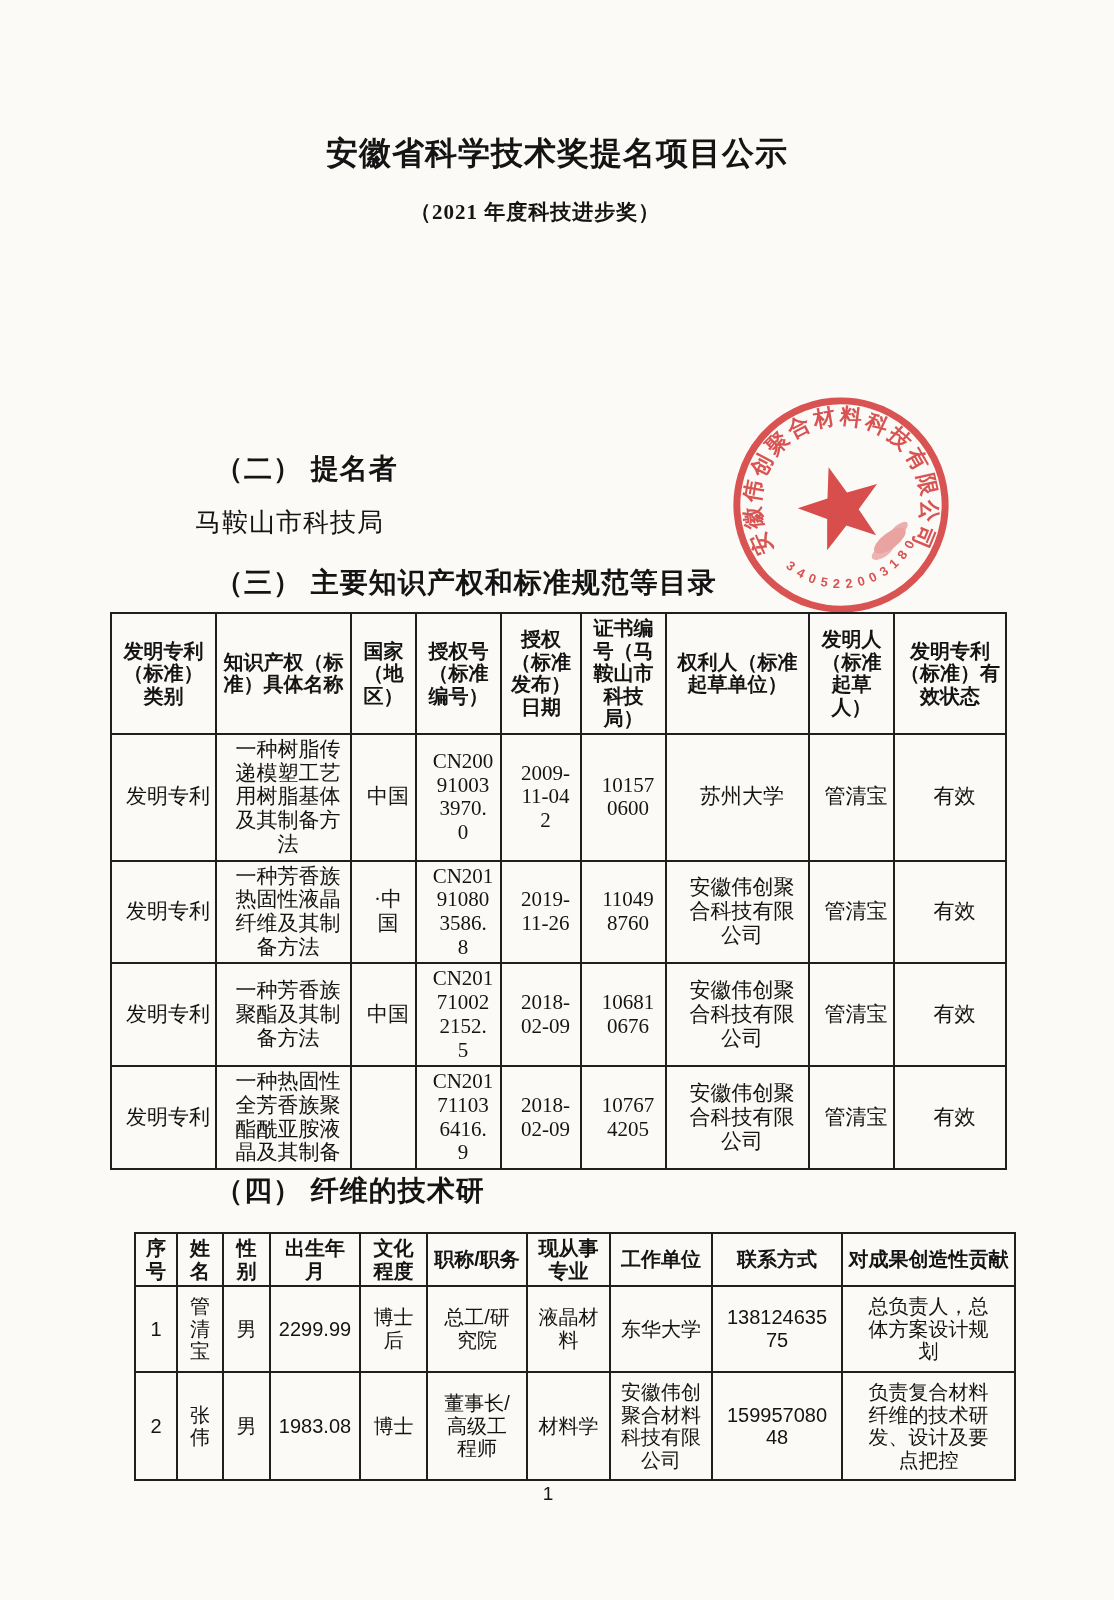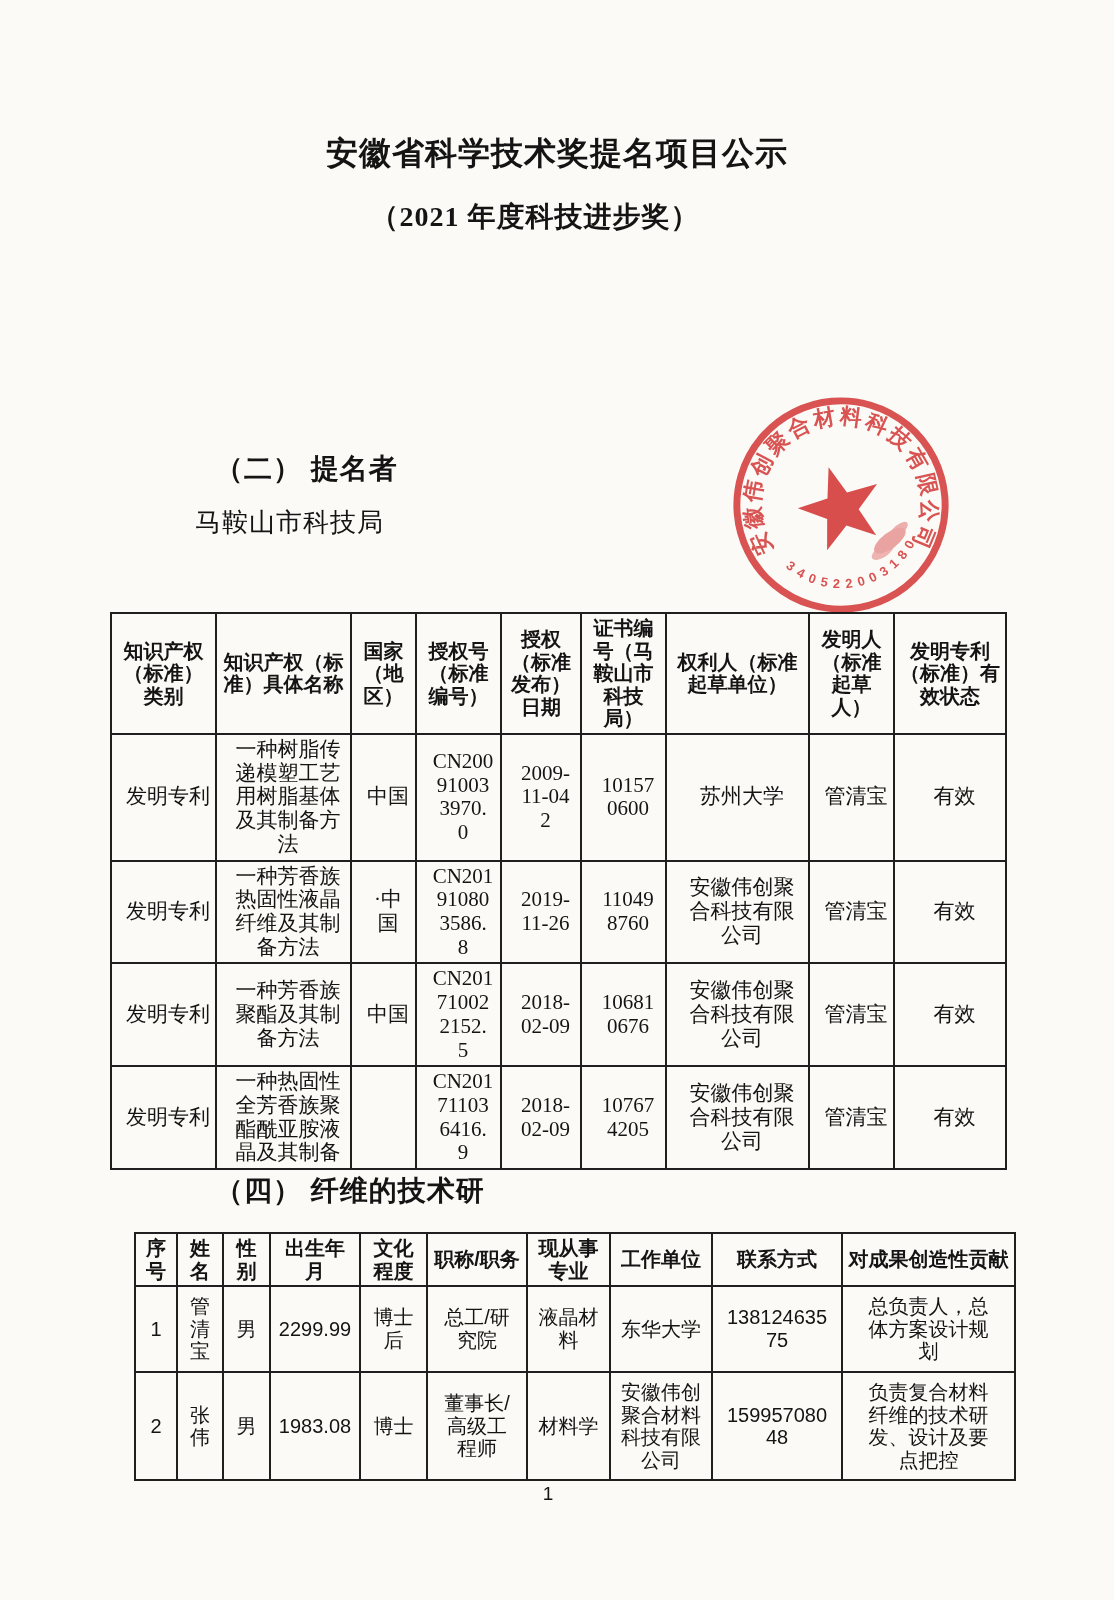--- a/index.html
+++ b/index.html
@@ -12,21 +12,21 @@
     overflow:hidden;
   }
   .page{position:absolute;inset:0;}
   .title{
     position:absolute;top:132px;left:0;width:1114px;
     text-align:center;font-family:"Liberation Sans", sans-serif;
     font-weight:bold;font-size:32px;letter-spacing:1px;
   }
   .subtitle{
     position:absolute;top:198px;left:0;width:1070px;
-    text-align:center;font-size:28px;font-weight:600;
+    text-align:center;font-size:21px;font-weight:600;
     letter-spacing:1px;
   }
   .h1{
     position:absolute;left:215px;
     font-family:"Liberation Sans", sans-serif;
     font-weight:bold;font-size:28px;letter-spacing:1px;
   }
   .s1{top:278px;}
   .s2{top:450px;}
   .s3{top:564px;}
@@ -83,36 +83,37 @@
 
 <div class="page">
 
   <div class="title">安徽省科学技术奖提名项目公示</div>
   <div class="subtitle">（2021 年度科技进步奖）</div>
 
 
   <div class="h1 s2">（二） 提名者</div>
   <div class="body-text body2">马鞍山市科技局</div>
 
+  <div class="h1 s3">（三） 主要知识产权和标准规范等目录</div>
 
   <table class="ip">
     <colgroup>
       <col style="width:105px">
         <col style="width:135px">
         <col style="width:65px">
       <col style="width:85px">
         <col style="width:80px">
         <col style="width:85px">
       <col style="width:143px">
         <col style="width:85px">
         <col style="width:112px">
     </colgroup>
     <thead>
       <tr>
-          <th>知识产权（标准）类别</th>
+          <th>发明专利（标准）类别</th>
           <th>知识产权（标准）具体名称</th>
           <th>国家（地区）</th>
           <th>授权号（标准编号）</th>
           <th>授权（标准发布）日期</th>
           <th>证书编号（马鞍山市科技局）</th>
           <th>权利人（标准起草单位）</th>
           <th>发明人（标准起草人）</th>
           <th>发明专利（标准）有效状态</th>
         </tr>
     </thead>

